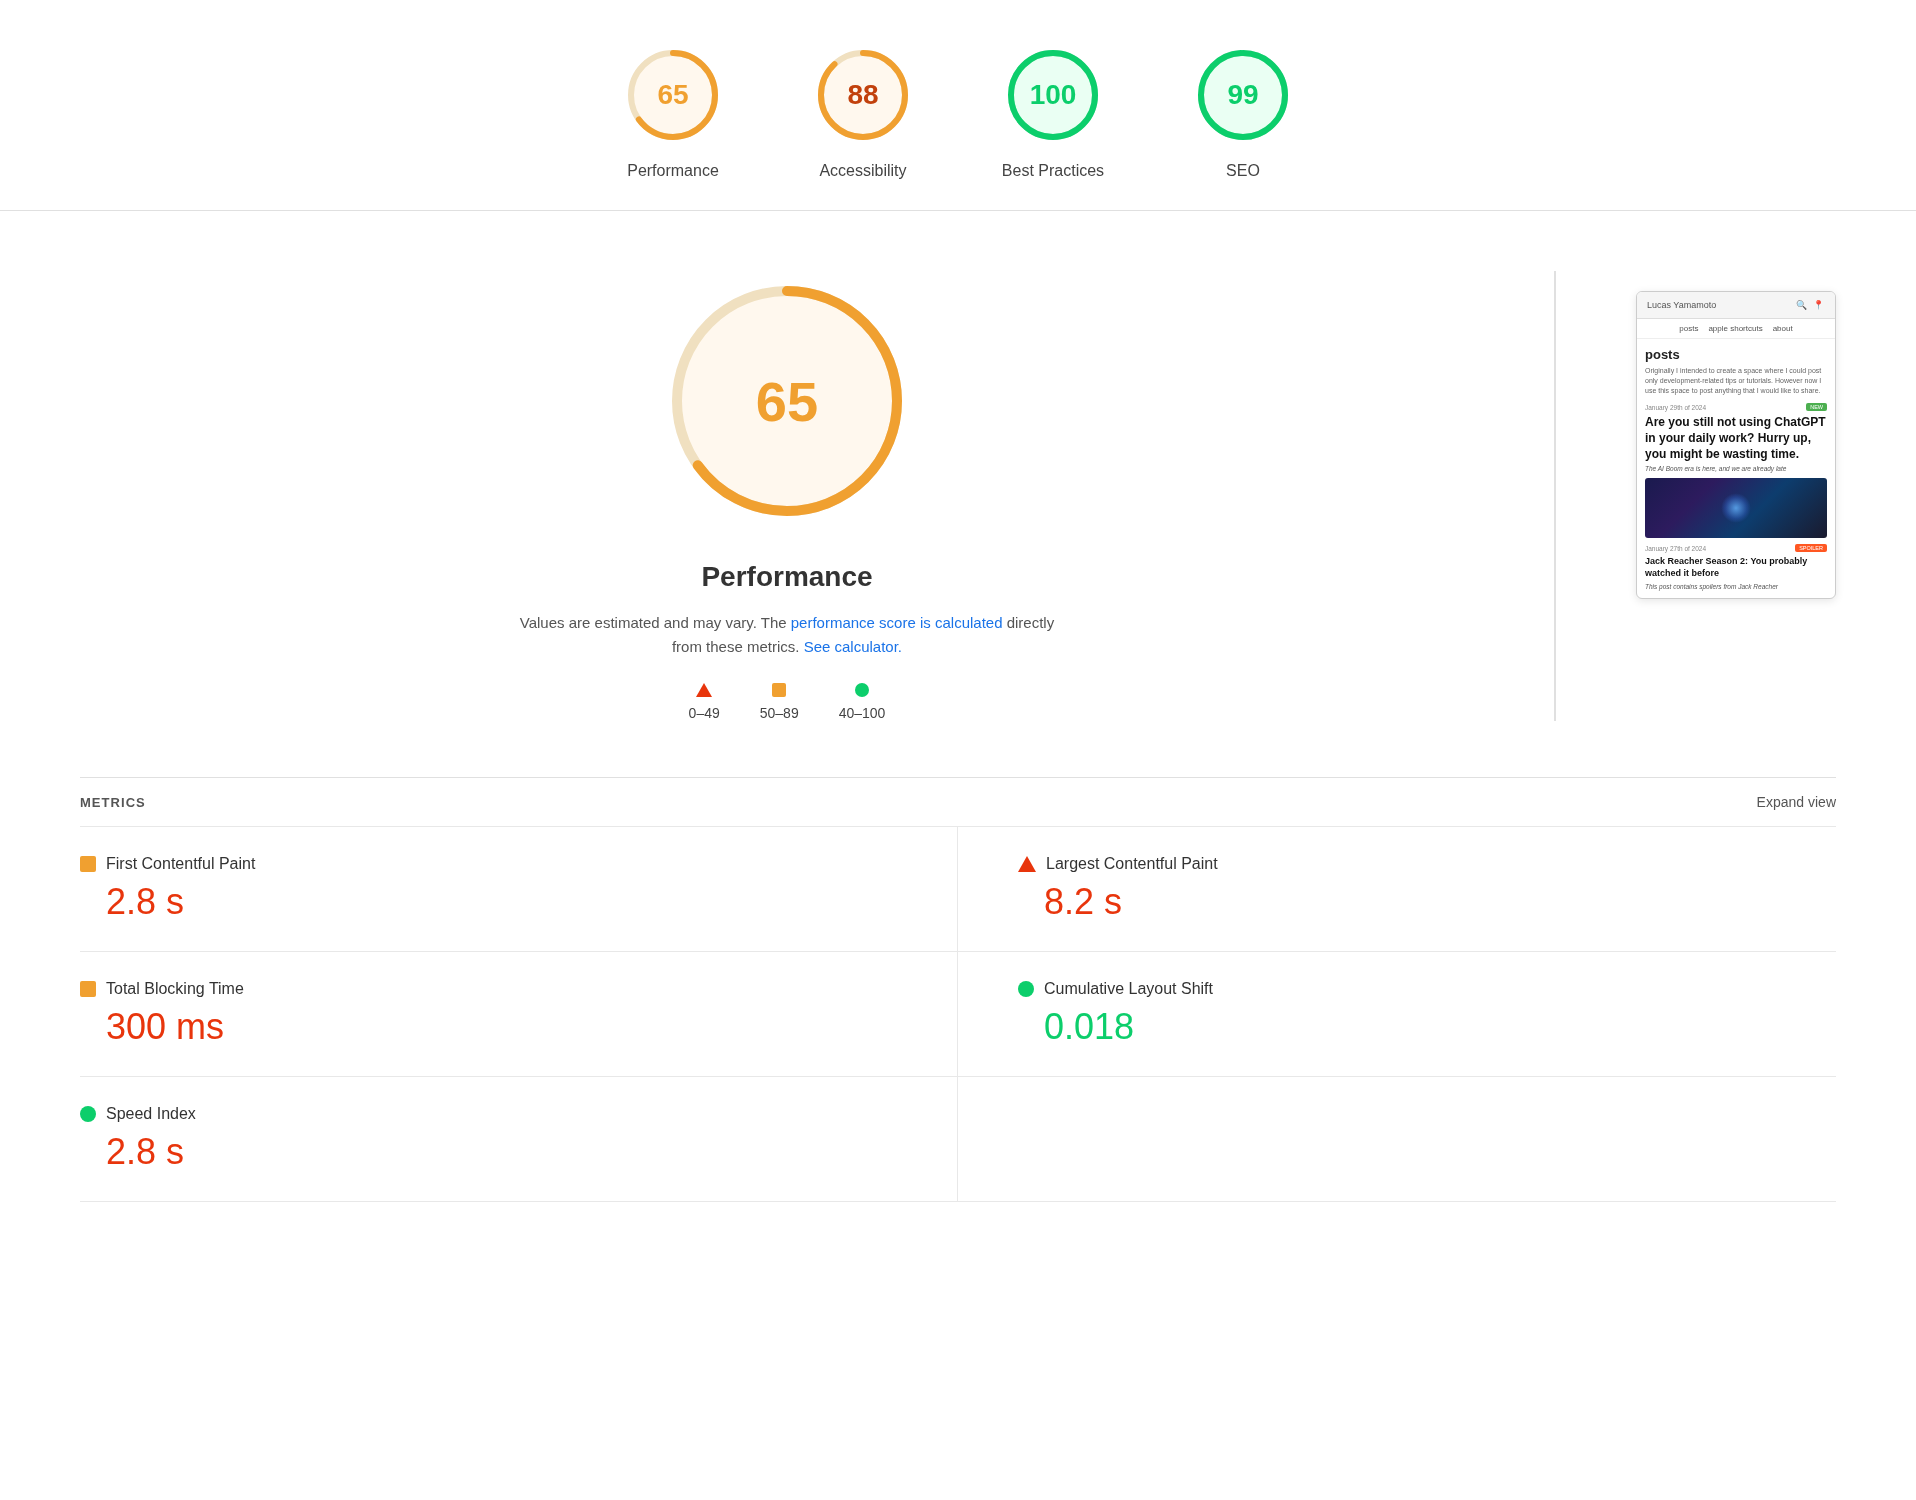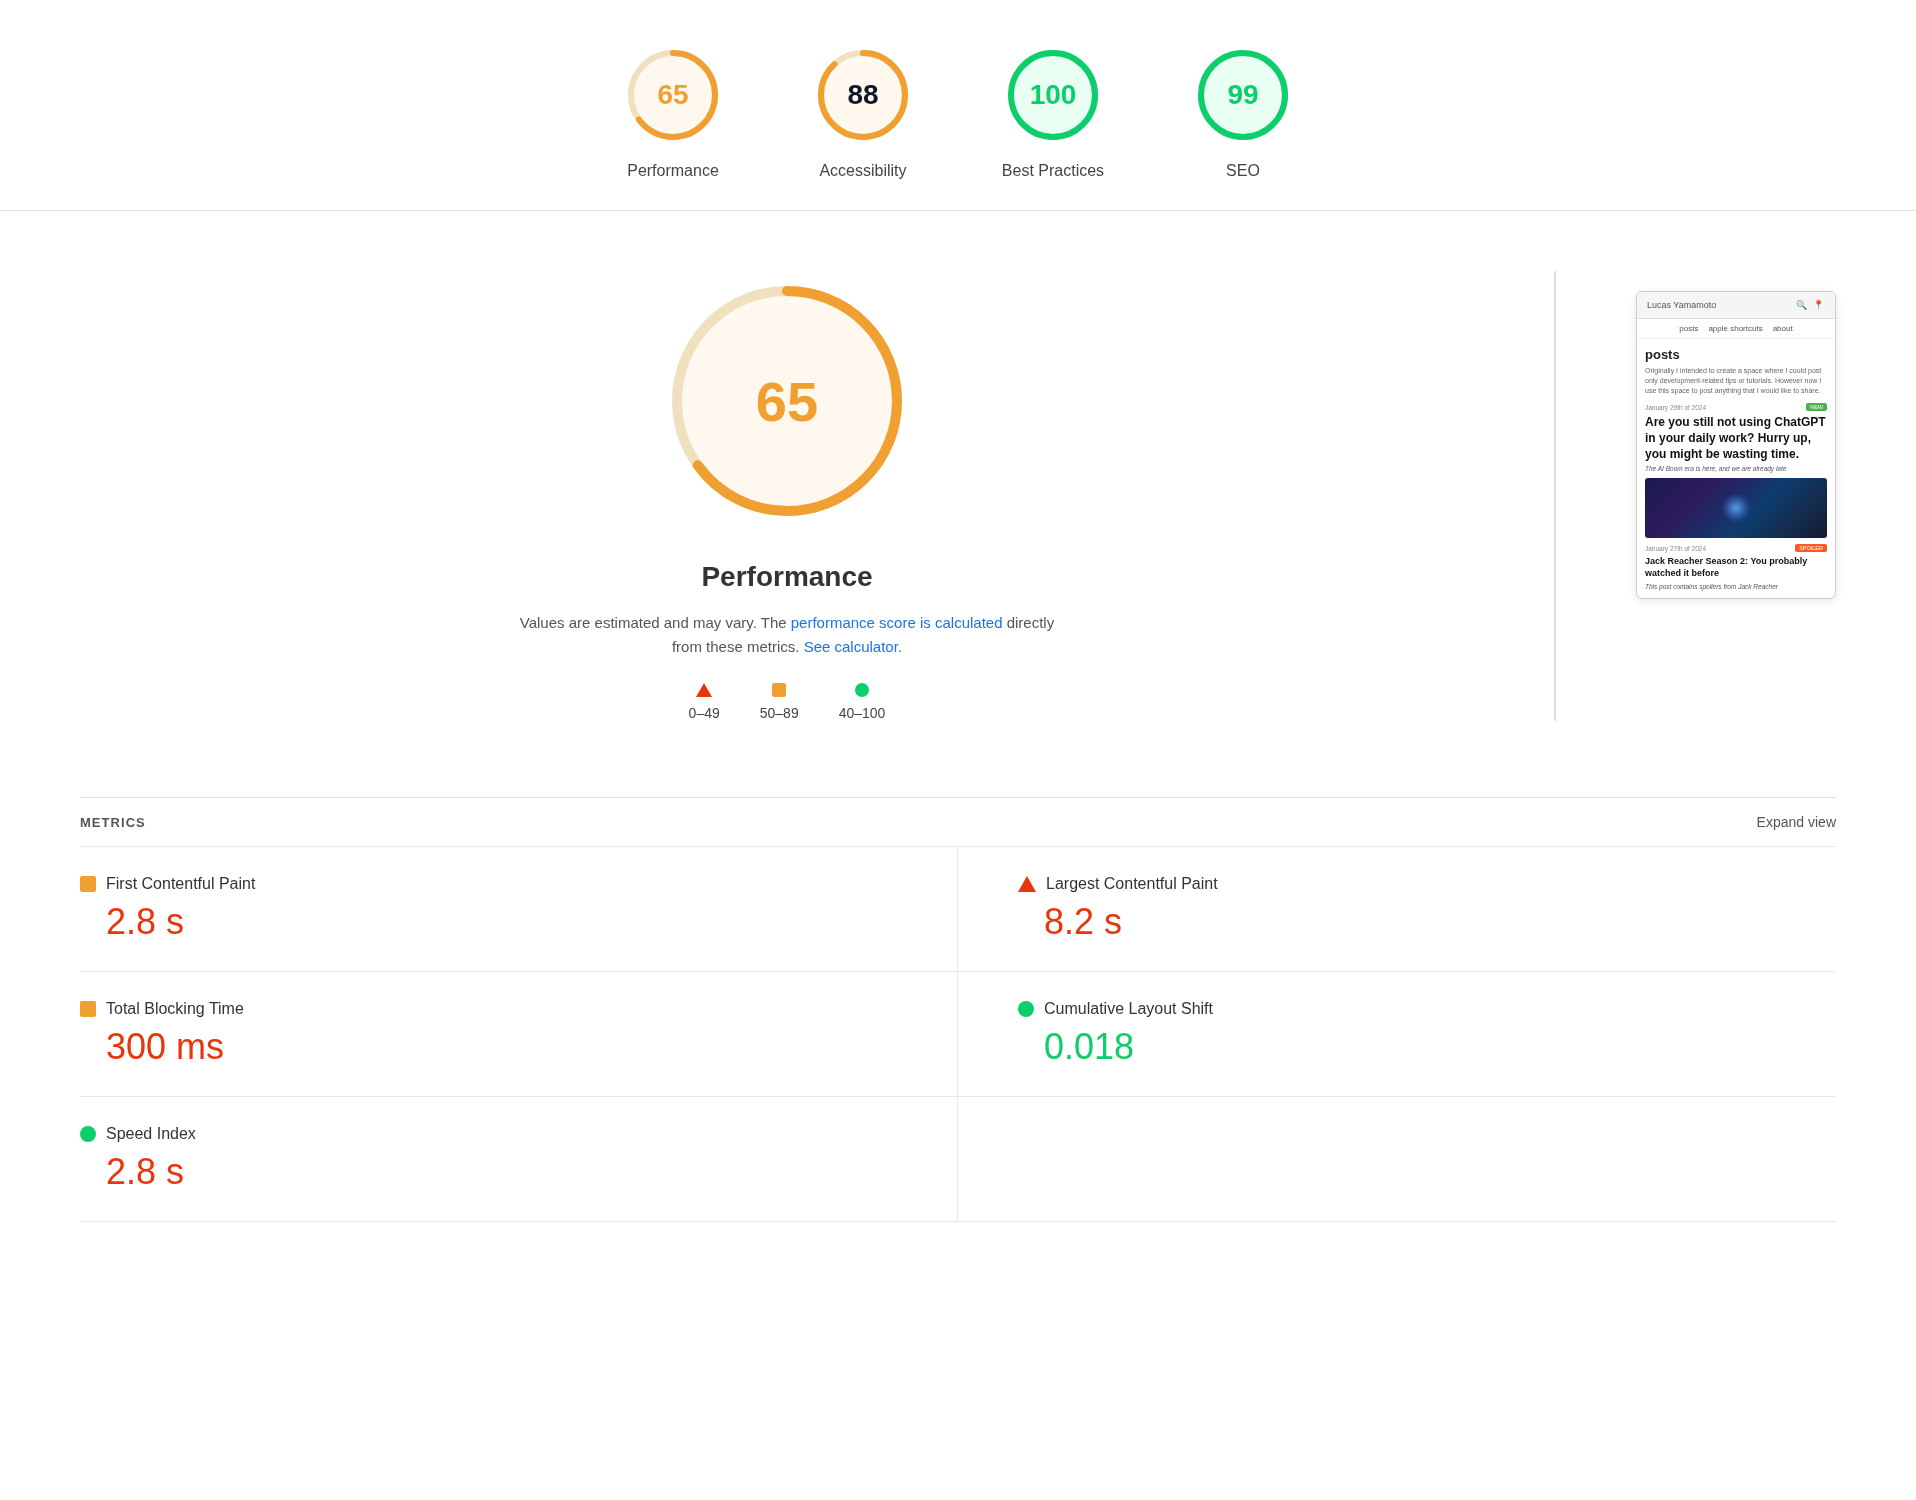--- a/index.html
+++ b/index.html
@@ -258,21 +258,20 @@
     }
     .thumb-article2-sub {
       font-size: 6.5px;
       color: #555;
       font-style: italic;
     }
 
     
     .metrics-section {
       padding: 16px 80px;
-      margin-top: 20px;
     }
     .metrics-header {
       display: flex;
       justify-content: space-between;
       align-items: center;
       padding: 16px 0;
       border-top: 1px solid #e0e0e0;
       margin-bottom: 0;
     }
     .metrics-title {
@@ -359,21 +358,21 @@
     </div>
     <span class="score-label">Performance</span>
   </div>
 
   <div class="score-card">
     <div class="score-ring">
       <svg width="110" height="110" viewBox="0 0 110 110">
         <circle cx="55" cy="55" r="42" fill="#fff8ee" stroke="#f0e0c0" stroke-width="6"></circle>
         <circle cx="55" cy="55" r="42" fill="none" stroke="#f0a030" stroke-width="6" stroke-dasharray="263.9" stroke-dashoffset="31.7" stroke-linecap="round"></circle>
       </svg>
-      <span class="score-number" style="color:#0f172a;">88</span>
+      <span class="score-number" style="color:#c2410c;">88</span>
     </div>
     <span class="score-label">Accessibility</span>
   </div>
 
   <div class="score-card">
     <div class="score-ring">
       <svg width="110" height="110" viewBox="0 0 110 110">
         <circle cx="55" cy="55" r="42" fill="#eafff3" stroke="#b0e8cc" stroke-width="6"></circle>
         <circle cx="55" cy="55" r="42" fill="none" stroke="#0cce6b" stroke-width="6" stroke-dasharray="263.9" stroke-dashoffset="0" stroke-linecap="round"></circle>
       </svg>

